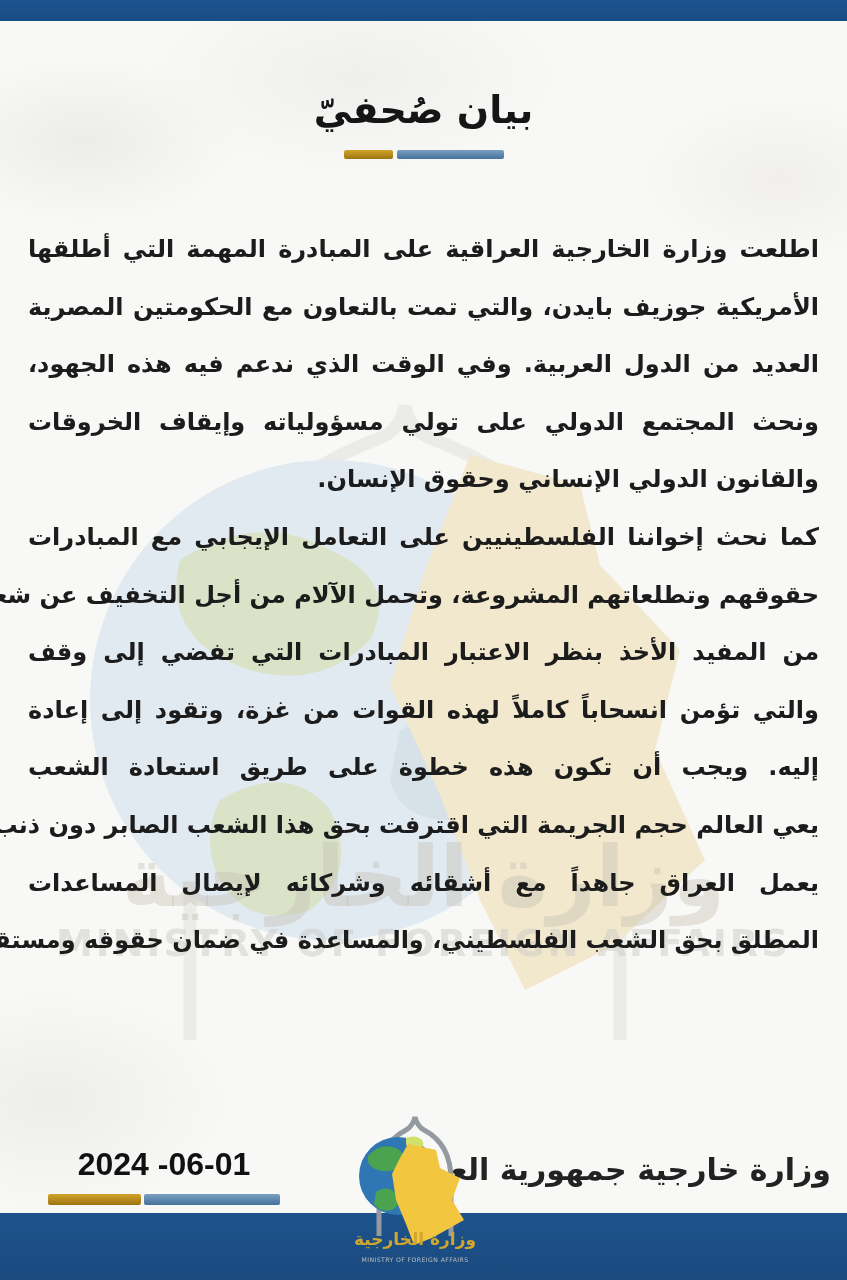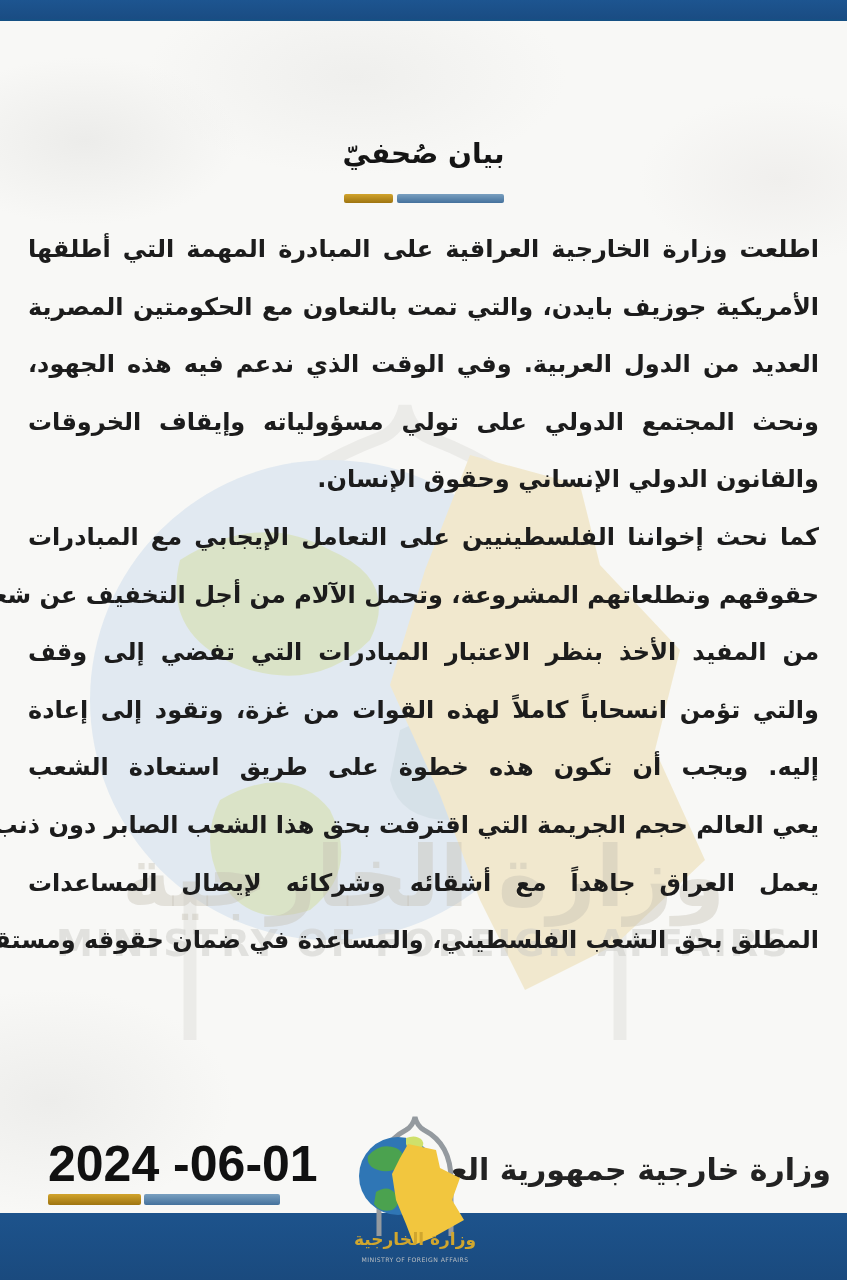--- a/index.html
+++ b/index.html
@@ -53,23 +53,22 @@
     color:rgba(200,200,197,.48);
     z-index:1;white-space:nowrap;
   }
   
   .title-block{
     position:absolute;top:78px;left:0;right:0;
     text-align:center;z-index:5;
   }
   .title-text{
     direction:rtl;
-    font-size:28px;font-weight:bold;color:#151515;
+    font-size:38px;font-weight:bold;color:#151515;
     line-height:64px;
-    margin-top:44px;
   }
   .title-bar{
     margin:8px auto 0 auto;width:160px;height:9px;
     display:flex;gap:4px;
   }
   .bar-gold{
     width:31%;height:100%;border-radius:2px;
     background:linear-gradient(#d2a42c,#9e7410);
   }
   .bar-blue{
@@ -91,21 +90,21 @@
     white-space:normal;overflow:hidden;
   }
   .line.c{}
   
   .date-block{
     position:absolute;left:48px;top:1138px;z-index:5;
     direction:ltr;width:232px;text-align:center;
   }
   .date-text{
     font-family:"Liberation Sans","DejaVu Sans",sans-serif;
-    font-size:50px;font-weight:bold;color:#111;
+    font-size:32px;font-weight:bold;color:#111;
     letter-spacing:0px;line-height:52px;white-space:nowrap;
   }
   .date-bar{
     margin-top:4px;width:232px;height:11px;display:flex;gap:3px;
   }
   .date-bar .bar-gold{width:40%;}
   .ministry-name{
     position:absolute;right:16px;top:1152px;z-index:5;
     direction:rtl;text-align:left;
     font-size:30px;font-weight:bold;color:#222;

